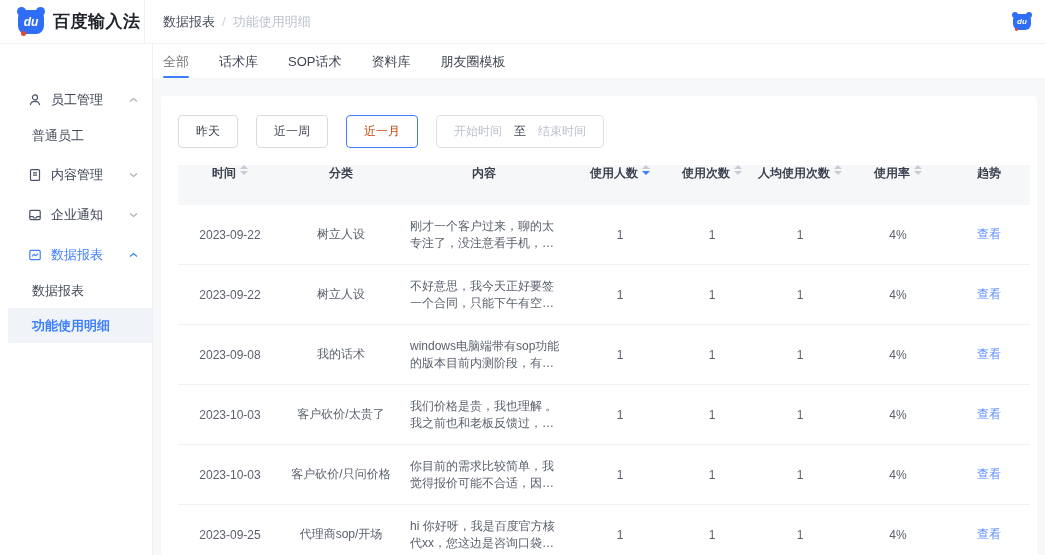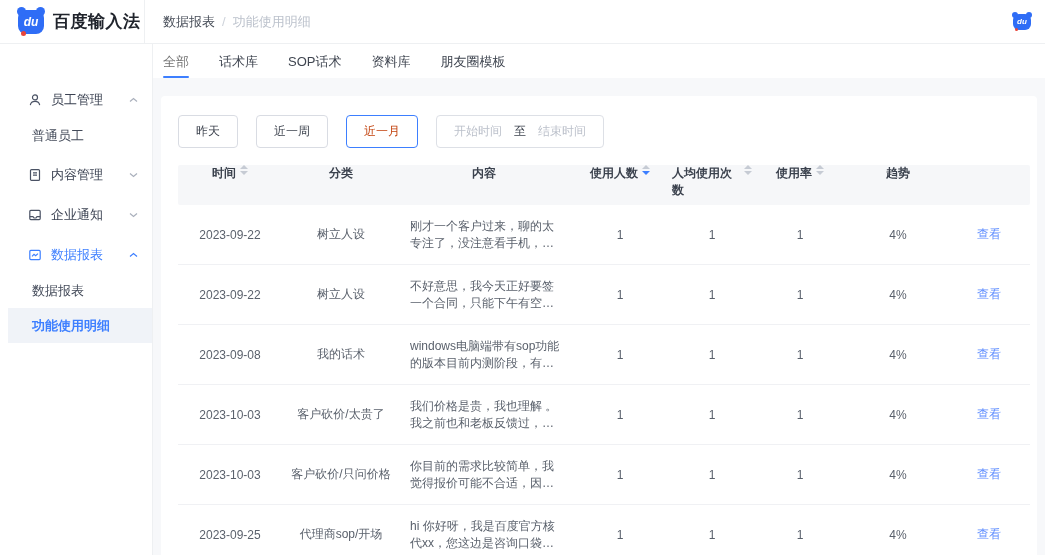--- a/index.html
+++ b/index.html
@@ -216,20 +216,27 @@
             <span>内容</span>
           </div>
         <div class="th">
           <span>使用人数</span>
           <span class="sort">
               <i class="up"></i>
               <i class="dn on"></i>
             </span>
         </div>
         <div class="th">
+          <span>使用次数</span>
+          <span class="sort">
+              <i class="up"></i>
+              <i class="dn"></i>
+            </span>
+        </div>
+        <div class="th">
           <span>人均使用次数</span>
           <span class="sort">
               <i class="up"></i>
               <i class="dn"></i>
             </span>
         </div>
         <div class="th">
           <span>使用率</span>
           <span class="sort">
               <i class="up"></i>

